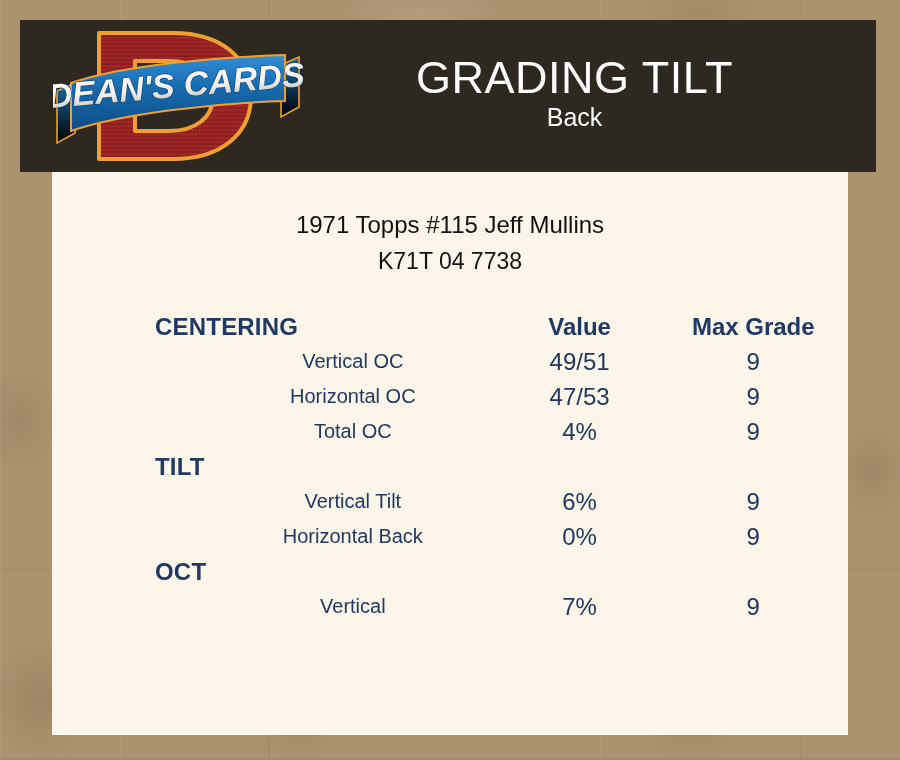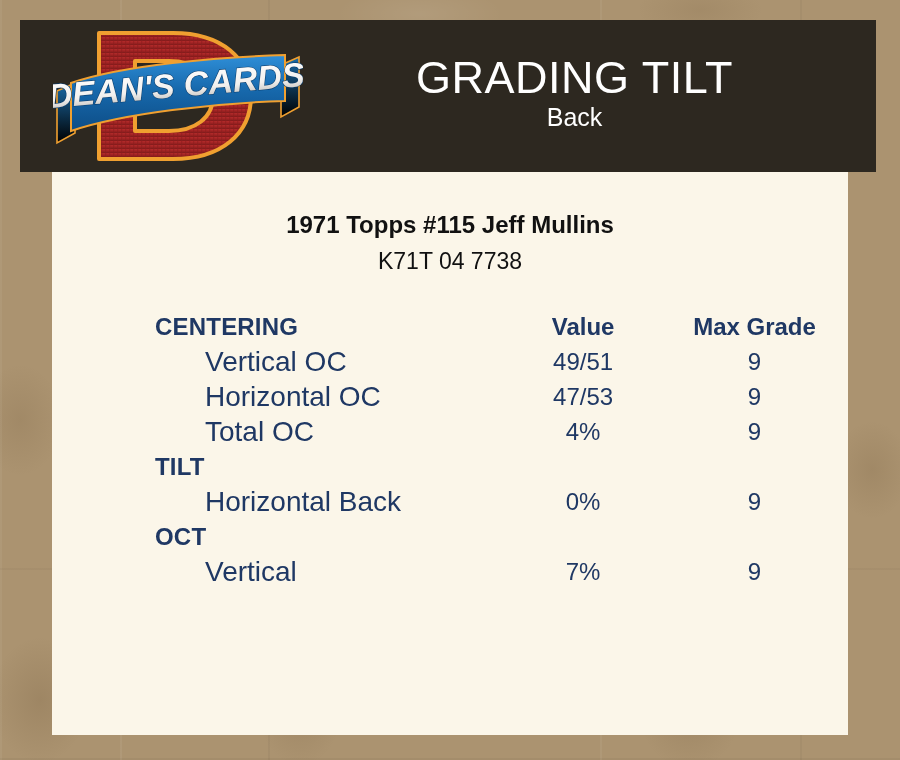--- a/index.html
+++ b/index.html
@@ -94,21 +94,21 @@
     top: 172px;
     width: 796px;
     height: 563px;
     background-color: #fbf6e9;
     z-index: 2;
   }
 
   #card-title {
     text-align: center;
     font-size: 24px;
-    font-weight: bold;
+    font-weight: normal;
     color: #111111;
     margin-top: 39px;
   }
   #card-serial {
     text-align: center;
     font-size: 23px;
     color: #111111;
     margin-top: 9px;
   }
 
@@ -131,22 +131,23 @@
   .hdr-section {
     font-size: 24px;
     font-weight: bold;
     letter-spacing: 0.2px;
   }
   .hdr-col {
     font-size: 24px;
     font-weight: bold;
   }
   .row-label {
-    font-size: 28px;
+    font-size: 20px;
     padding-left: 153px !important;
+    text-align: center;
   }
   .row-value, .row-grade {
     font-size: 24px;
   }
 </style>
 </head>
 <body>
 
 <div id="bg-texture"></div>
 
@@ -227,20 +228,25 @@
           <td class="col-label row-label">Total OC</td>
           <td class="col-value row-value">4%</td>
           <td class="col-grade row-grade">9</td>
         </tr>
         <tr>
           <td class="col-label hdr-section">TILT</td>
           <td class="col-value "></td>
           <td class="col-grade "></td>
         </tr>
         <tr>
+          <td class="col-label row-label">Vertical Tilt</td>
+          <td class="col-value row-value">6%</td>
+          <td class="col-grade row-grade">9</td>
+        </tr>
+        <tr>
           <td class="col-label row-label">Horizontal Back</td>
           <td class="col-value row-value">0%</td>
           <td class="col-grade row-grade">9</td>
         </tr>
         <tr>
           <td class="col-label hdr-section">OCT</td>
           <td class="col-value "></td>
           <td class="col-grade "></td>
         </tr>
         <tr>

